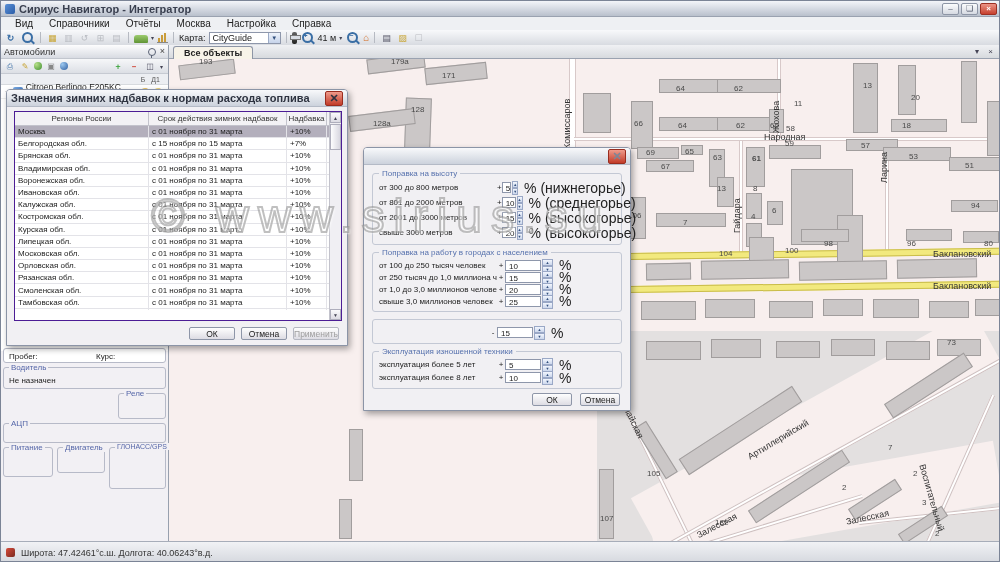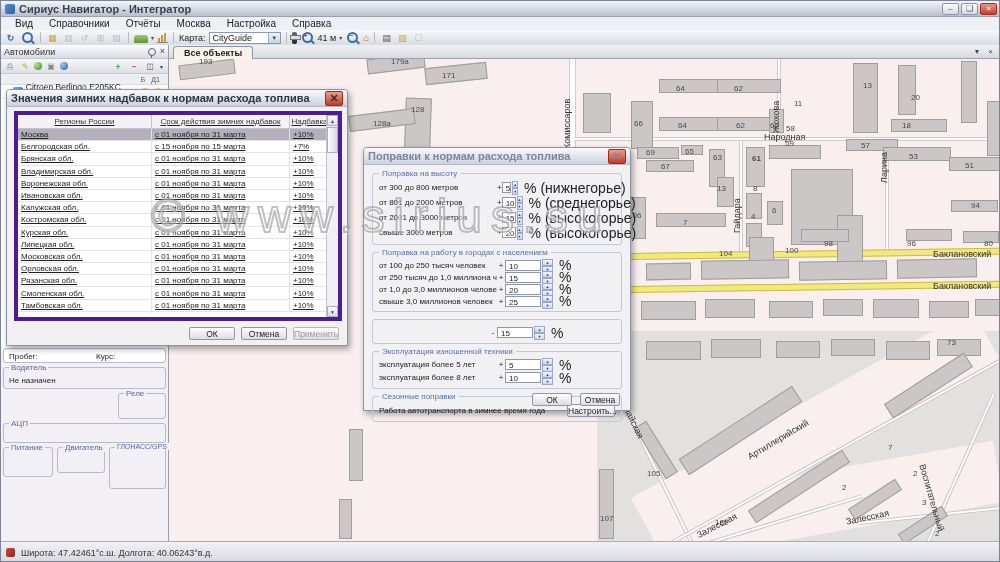--- a/index.html
+++ b/index.html
@@ -85,21 +85,21 @@
   
   .dlg{position:absolute;background:#f1f0f3;border:1px solid #8b94a6;border-radius:4px 4px 0 0;
     box-shadow:2px 3px 6px rgba(0,0,0,0.35);box-sizing:border-box;}
   .dlgtitle{height:16px;background:linear-gradient(180deg,#f8f9fb,#ccd2dc);border-bottom:1px solid #b4bac6;
     display:flex;align-items:center;padding:0 4px;border-radius:3px 3px 0 0;}
   .dlgtitle span{font-size:11px;font-weight:bold;color:#2e3340;}
   .dlgtitle.inactive span{color:#7d8698;}
   .dlgclose{margin-left:auto;width:16px;height:13px;background:linear-gradient(180deg,#ef9b8b,#c23b28);
     border:1px solid #992c1e;border-radius:2px;color:#fff;font-weight:bold;font-size:9px;line-height:12px;text-align:center;}
   
-  .tblwrap{position:absolute;left:7px;top:21px;width:328px;height:210px;background:#fff;border:4px solid #4c1d95;box-sizing:border-box;text-decoration:underline;}
+  .tblwrap{position:absolute;left:7px;top:21px;width:328px;height:210px;background:#fff;border:1px solid #4c1d95;box-sizing:border-box;}
   .thead{display:flex;height:13px;background:#f3f2f5;border-bottom:1px solid #c3c3cc;font-size:8px;color:#333;}
   .thead div{border-right:1px solid #c3c3cc;display:flex;align-items:center;justify-content:center;box-sizing:border-box;}
   .c1{width:134px;} .c2{width:138px;} .c3{width:40px;}
   .tbody{height:184px;overflow:hidden;}
   .trow{display:flex;height:11.2px;border-bottom:1px solid #e3e3e8;font-size:8px;align-items:center;}
   .trow span{border-right:1px solid #e3e3e8;padding-left:3px;box-sizing:border-box;height:100%;display:flex;align-items:center;}
   .trow.selected{background:#b3afbc;}
   .vsb{position:absolute;right:0;top:0;width:12px;height:100%;background:#f0eff3;border-left:1px solid #c3c3cc;box-sizing:border-box;}
   .vsb .ar{position:absolute;left:0;width:11px;height:11px;background:linear-gradient(180deg,#fafafc,#dcdbe3);
     border:1px solid #aeaebc;font-size:5px;text-align:center;line-height:10px;color:#445;box-sizing:border-box;}
@@ -509,21 +509,20 @@
     </div>
     <div class="d1btns">
       <span class="btn">ОК</span>
       <span class="btn">Отмена</span>
       <span class="btn disabled">Применить</span>
     </div>
   </div>
 
   <div class="dlg" style="left:362px;top:146px;width:268px;height:264px;z-index:40;">
     <div class="dlgtitle inactive">
-      <span>Поправки к нормам расхода топлива</span>
       <span class="dlgclose">✕</span>
     </div>
     <div class="d2body">
       <div class="grp g1">
         <span class="gt">Поправка на высоту</span>
         <div class="d2row">
             <span class="lbl">от 300 до 800 метров</span>
             <span class="sign">+</span>
             <span class="sval">5</span>
             <span class="spb">
@@ -633,27 +632,20 @@
             <span class="lbl">эксплуатация более 8 лет</span>
             <span class="sign">+</span>
             <span class="sval">10</span>
             <span class="spb">
               <i>▲</i>
               <i>▼</i>
             </span>
             <span class="suf">%</span>
           </div>
       </div>
-      <div class="grp seas">
-        <span class="gt">Сезонные поправки</span>
-        <div class="d2row">
-          <span class="lbl" style="flex:1;">Работа  автотранспорта в зимнее время года</span>
-          <span class="btn cfg">Настроить...</span>
-        </div>
-      </div>
     </div>
     <div class="d2btns">
       <span class="btn">ОК</span>
       <span class="btn">Отмена</span>
     </div>
   </div>
 
   <div class="statusbar">
     <span class="sbicon"></span>
     <span class="sbtext">Широта: 47.42461°с.ш. Долгота: 40.06243°в.д.</span>

